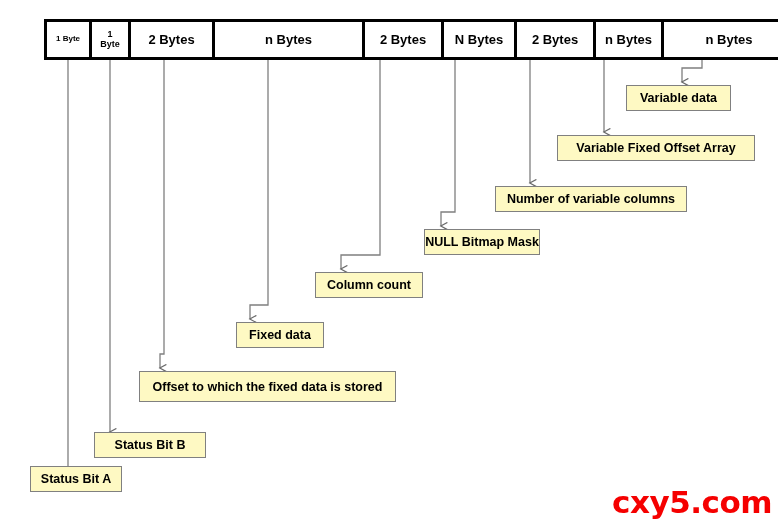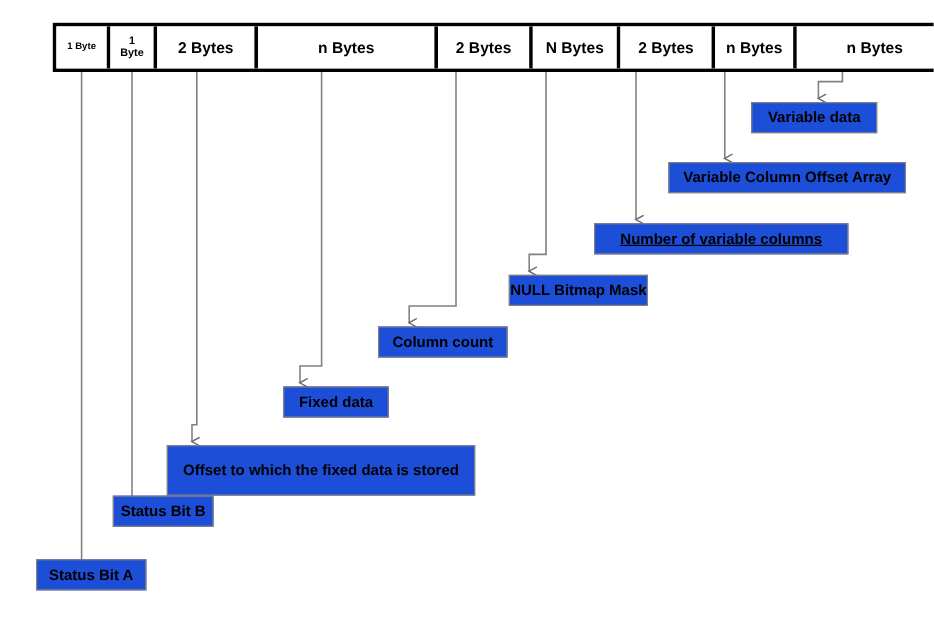--- a/index.html
+++ b/index.html
@@ -50,21 +50,21 @@
   }
   .byte-cell:last-child { border-right: none; }
   .byte-cell.tiny { font-size: 8px; font-weight: bold; }
   .byte-cell.tiny2 { font-size: 9px; font-weight: bold; }
 
   
   .callout {
     position: absolute;
     box-sizing: border-box;
     border: 1px solid #808080;
-    background: #1d4ed8;
+    background: #fef9c3;
     display: flex;
     align-items: center;
     justify-content: center;
     font-weight: bold;
     font-size: 12.5px;
     color: #000000;
     white-space: nowrap;
     padding: 0 10px;
   }
 
@@ -121,23 +121,24 @@
       <div class="byte-cell" style="width: 150px;">n Bytes</div>
       <div class="byte-cell" style="width: 79px;">2  Bytes</div>
       <div class="byte-cell" style="width: 73px;">N Bytes</div>
       <div class="byte-cell" style="width: 79px;">2 Bytes</div>
       <div class="byte-cell" style="width: 68px;">n Bytes</div>
       <div class="byte-cell" style="width: 130px;">n Bytes</div>
     </div>
 
   <div id="callout-layer">
       <div class="callout" style="left: 626px; top: 85px; width: 105px; height: 26px;">Variable data</div>
-      <div class="callout" style="left: 557px; top: 135px; width: 198px; height: 26px;">Variable Column Offset Array</div>
-      <div class="callout" style="left: 495px; top: 186px; width: 212px; height: 26px; text-decoration: underline;">Number of variable columns</div>
+      <div class="callout" style="left: 557px; top: 135px; width: 198px; height: 26px;">Variable Fixed Offset Array</div>
+      <div class="callout" style="left: 495px; top: 186px; width: 192px; height: 26px;">Number of variable columns</div>
       <div class="callout" style="left: 424px; top: 229px; width: 116px; height: 26px;">NULL Bitmap Mask</div>
       <div class="callout" style="left: 315px; top: 272px; width: 108px; height: 26px;">Column count</div>
       <div class="callout" style="left: 236px; top: 322px; width: 88px; height: 26px;">Fixed data</div>
-      <div class="callout" style="left: 139px; top: 371px; width: 257px; height: 42px;">Offset to which the fixed data is stored</div>
-      <div class="callout" style="left: 94px; top: 413px; width: 84px; height: 26px;">Status Bit B</div>
+      <div class="callout" style="left: 139px; top: 371px; width: 257px; height: 31px;">Offset to which the fixed data is stored</div>
+      <div class="callout" style="left: 94px; top: 432px; width: 112px; height: 26px;">Status Bit B</div>
       <div class="callout" style="left: 30px; top: 466px; width: 92px; height: 26px;">Status Bit A</div>
     </div>
 
+  <div class="watermark">cxy5.com</div>
 </div>
 
 </body></html>

